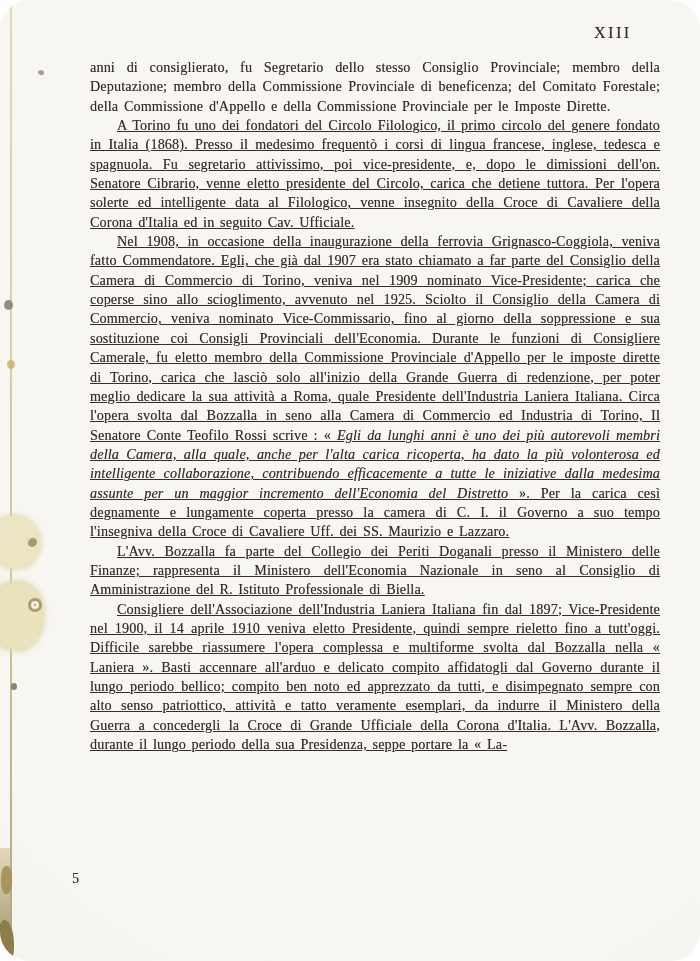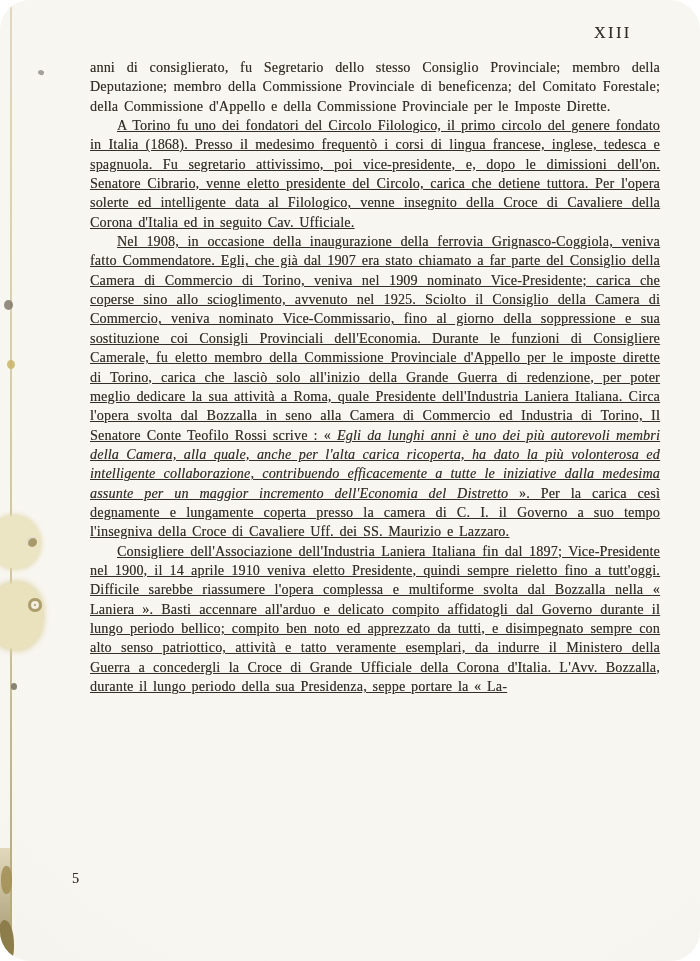--- a/index.html
+++ b/index.html
@@ -95,20 +95,21 @@
 <body>
 
 <div class="page">
 
   <div class="folio">XIII</div>
 
   <div class="text-block">
       <p class="para"><span>anni di consiglierato, fu Segretario dello stesso Consiglio Provinciale; membro della Deputazione; membro della Commissione Provinciale di beneficenza; del Comitato Forestale; della Commissione d'Appello e della Commissione Provinciale per le Imposte Dirette.</span></p>
       <p class="para indent"><span>A Torino fu uno dei fondatori del Circolo Filologico, il primo circolo del genere fondato in Italia (1868). Presso il medesimo frequentò i corsi di lingua francese, inglese, tedesca e spagnuola. Fu segretario attivissimo, poi vice-presidente, e, dopo le dimissioni dell'on. Senatore Cibrario, venne eletto presidente del Circolo, carica che detiene tuttora. Per l'opera solerte ed intelligente data al Filologico, venne insegnito della Croce di Cavaliere della Corona d'Italia ed in seguito Cav. Ufficiale.</span></p>
       <p class="para indent"><span>Nel 1908, in occasione della inaugurazione della ferrovia Grignasco-Coggiola, veniva fatto Commendatore. Egli, che già dal 1907 era stato chiamato a far parte del Consiglio della Camera di Commercio di Torino, veniva nel 1909 nominato Vice-Presidente; carica che coperse sino allo scioglimento, avvenuto nel 1925. Sciolto il Consiglio della Camera di Commercio, veniva nominato Vice-Commissario, fino al giorno della soppressione e sua sostituzione coi Consigli Provinciali dell'Economia. Durante le funzioni di Consigliere Camerale, fu eletto membro della Commissione Provinciale d'Appello per le imposte dirette di Torino, carica che lasciò solo all'inizio della Grande Guerra di redenzione, per poter meglio dedicare la sua attività a Roma, quale Presidente dell'Industria Laniera Italiana. Circa l'opera svolta dal Bozzalla in seno alla Camera di Commercio ed Industria di Torino, Il Senatore Conte Teofilo Rossi scrive : « </span><span class="it">Egli da lunghi anni è uno dei più autorevoli membri della Camera, alla quale, anche per l'alta carica ricoperta, ha dato la più volonterosa ed intelligente collaborazione, contribuendo efficacemente a tutte le iniziative dalla medesima assunte per un maggior incremento dell'Economia del Distretto</span><span> ». Per la carica cesì degnamente e lungamente coperta presso la camera di C. I. il Governo a suo tempo l'insegniva della Croce di Cavaliere Uff. dei SS. Maurizio e Lazzaro.</span></p>
+      <p class="para indent"><span>L'Avv. Bozzalla fa parte del Collegio dei Periti Doganali presso il Ministero delle Finanze; rappresenta il Ministero dell'Economia Nazionale in seno al Consiglio di Amministrazione del R. Istituto Professionale di Biella.</span></p>
       <p class="para indent"><span>Consigliere dell'Associazione dell'Industria Laniera Italiana fin dal 1897; Vice-Presidente nel 1900, il 14 aprile 1910 veniva eletto Presidente, quindi sempre rieletto fino a tutt'oggi. Difficile sarebbe riassumere l'opera complessa e multiforme svolta dal Bozzalla nella « Laniera ». Basti accennare all'arduo e delicato compito affidatogli dal Governo durante il lungo periodo bellico; compito ben noto ed apprezzato da tutti, e disimpegnato sempre con alto senso patriottico, attività e tatto veramente esemplari, da indurre il Ministero della Guerra a concedergli la Croce di Grande Ufficiale della Corona d'Italia. L'Avv. Bozzalla, durante il lungo periodo della sua Presidenza, seppe portare la « La-</span></p>
     </div>
 
   <div class="pagenum">5</div>
 
   <div class="fold-line"></div>
   <div class="speck-a"></div>
   <div class="speck-b"></div>
   <div class="speck-c"></div>
   <div class="speck-d"></div>

